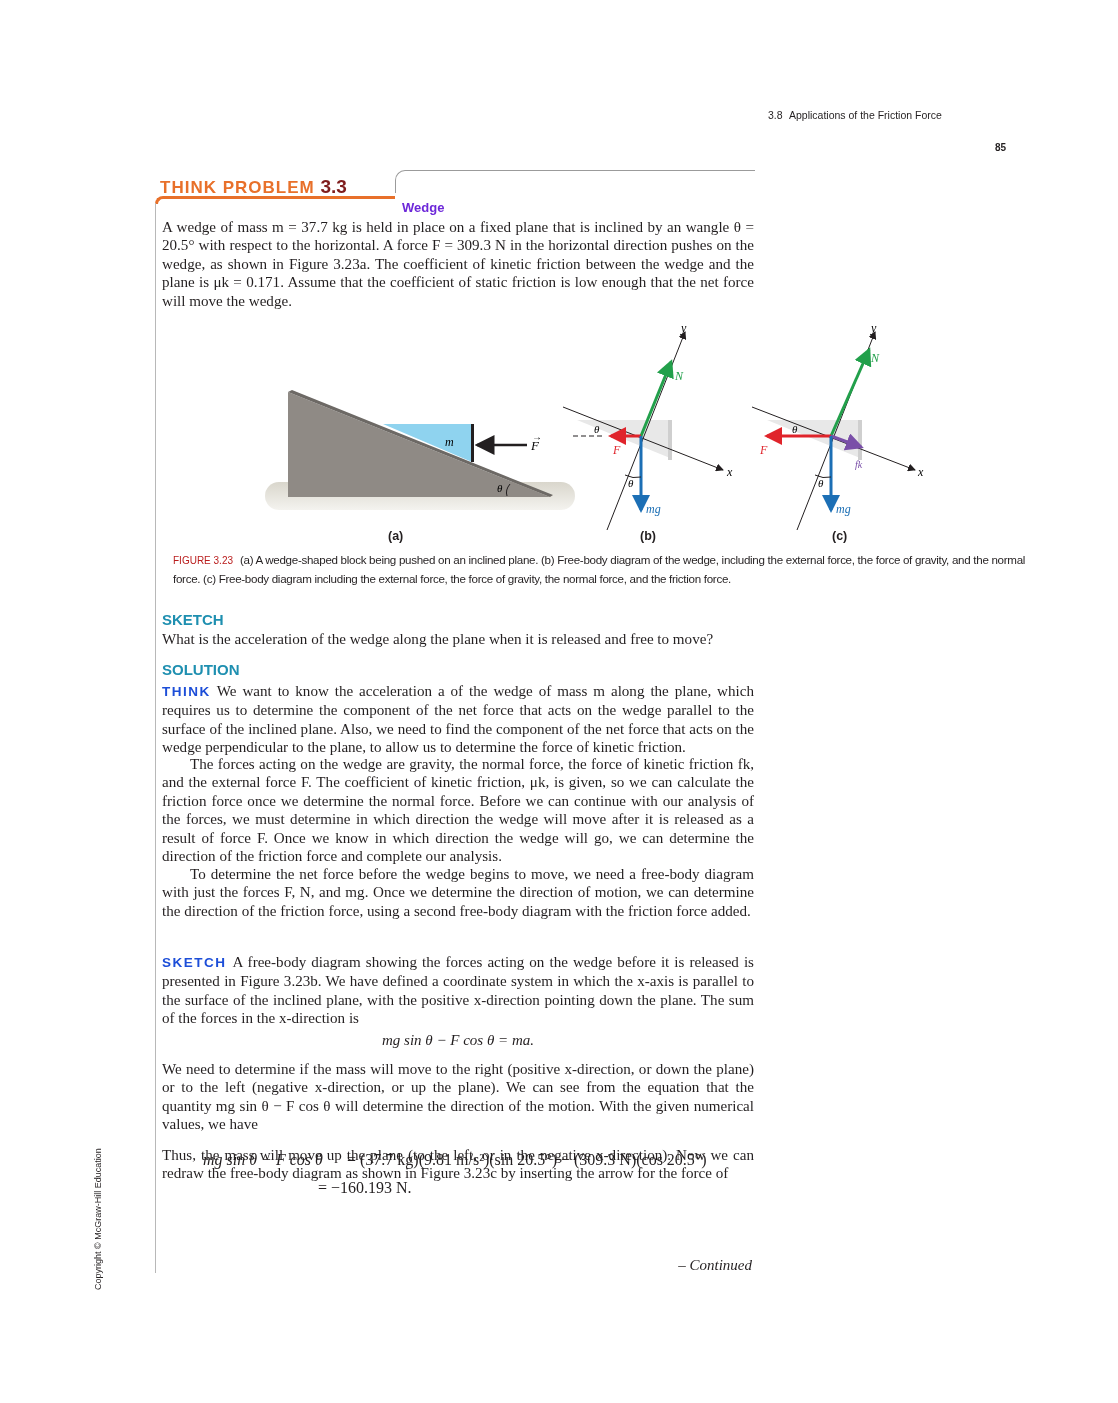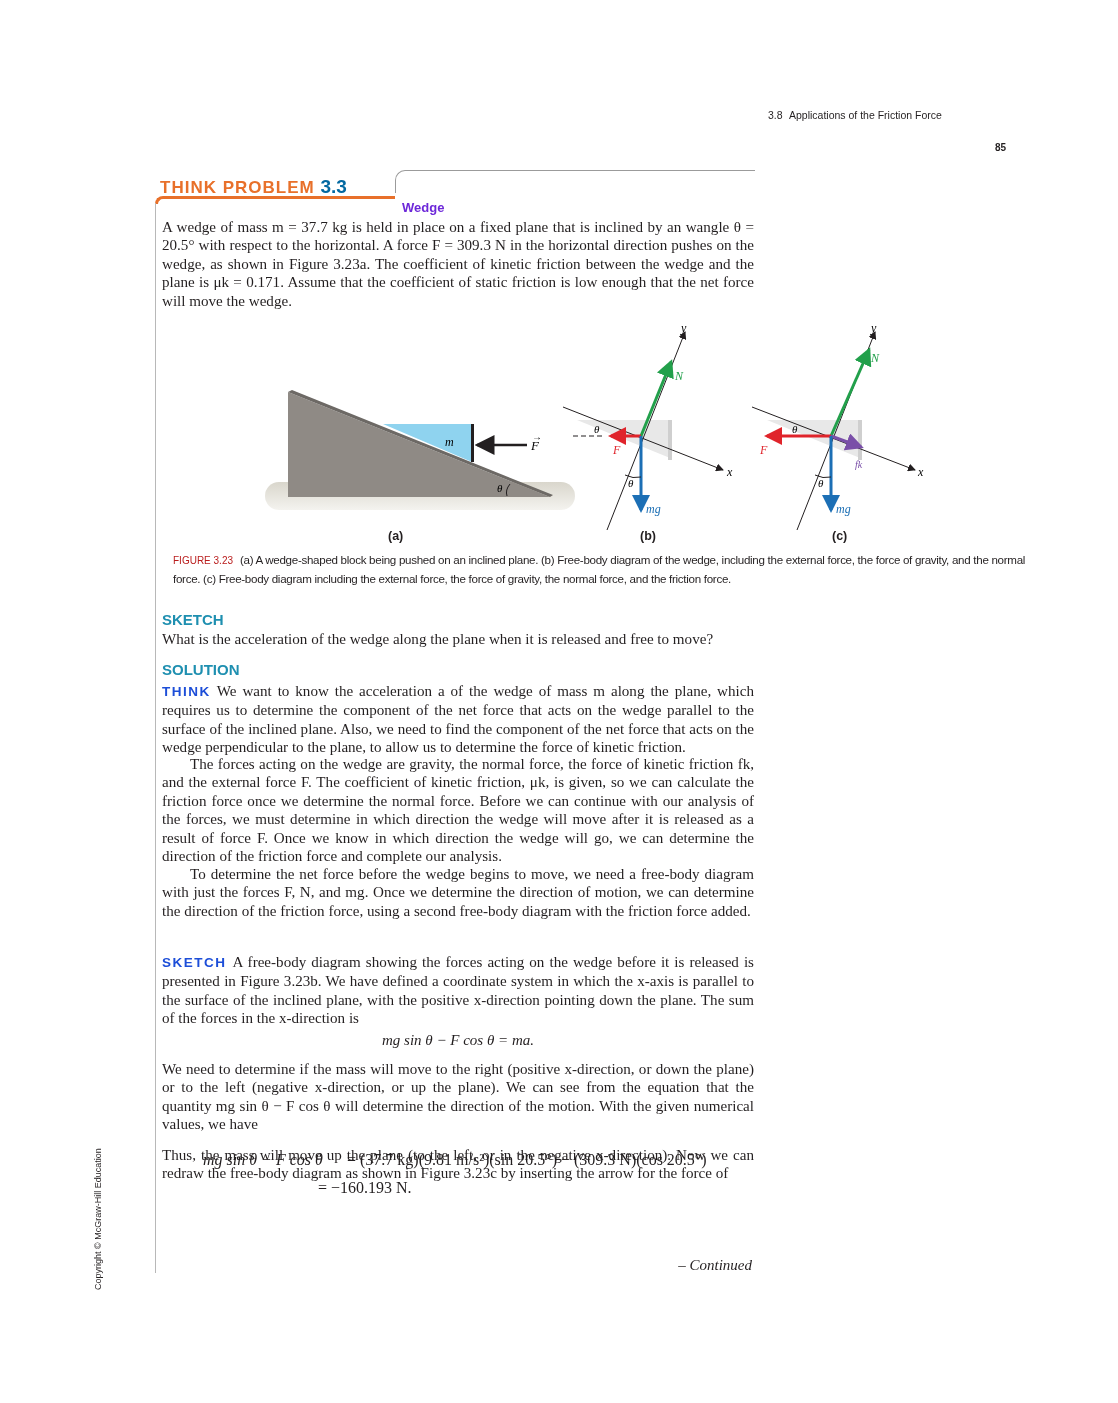--- a/index.html
+++ b/index.html
@@ -2,21 +2,21 @@
 <html><head>
 <meta charset="utf-8">
 <style>
   html, body { margin:0; padding:0; background:#ffffff; }
   body { width:1118px; height:1403px; position:relative; overflow:hidden; font-family:"Liberation Serif", serif; color:#231f20; }
   .sans { font-family:"Liberation Sans", sans-serif; }
   .running-head { position:absolute; top:109px; left:768px; font-size:10.5px; }
   .running-head .sec { font-weight:normal; margin-right:4px; }
   .page-num { position:absolute; top:113px; left:995px; font-size:10px; font-weight:bold;margin-top:29px; }
   .sp-head { position:absolute; top:176px; left:160px; font-size:17px; font-weight:bold; letter-spacing:1px; color:#e8702a; }
-  .sp-head .num { color:#0369a1; font-size:19px; letter-spacing:0; }
+  .sp-head .num { color:#7f1d1d; font-size:19px; letter-spacing:0; }
   .sp-title { position:absolute; top:180px; left:402px; font-size:13px; font-weight:bold; color:#6d28d9;margin-top:20px; }
   .top-rule { position:absolute; top:170px; left:405px; width:350px; height:1px; background:#9b9b9b; }
   .tab-curve { position:absolute; top:170px; left:395px; width:14px; height:22px; border-left:1px solid #9b9b9b; border-top:1px solid #9b9b9b; border-top-left-radius:10px; }
   .orange-bar { position:absolute; top:196px; left:155px; width:240px; height:8px; border-top:3px solid #e8702a; border-left:3px solid #e8702a; border-top-left-radius:10px; box-sizing:border-box; }
   .left-rule { position:absolute; top:203px; left:155px; width:1px; height:1070px; background:#b8b8b8; }
   .para { position:absolute; left:162px; width:592px; font-size:15.1px; line-height:18.4px; text-align:justify; }
   .indent { text-indent:28px; }
   .fig { position:absolute; left:255px; top:320px; width:700px; height:225px; }
   .fig-label { position:absolute; font-size:12.5px; font-weight:bold; font-family:"Liberation Sans", sans-serif; }
   .caption { position:absolute; left:173px; top:551px; width:860px; font-size:11.6px; line-height:18px; font-family:"Liberation Sans", sans-serif; letter-spacing:-0.3px; }

